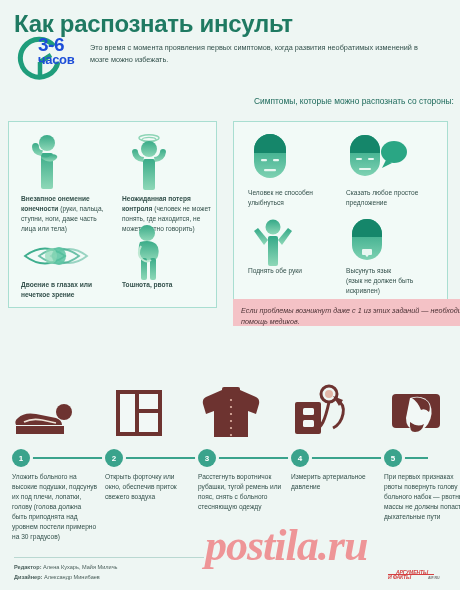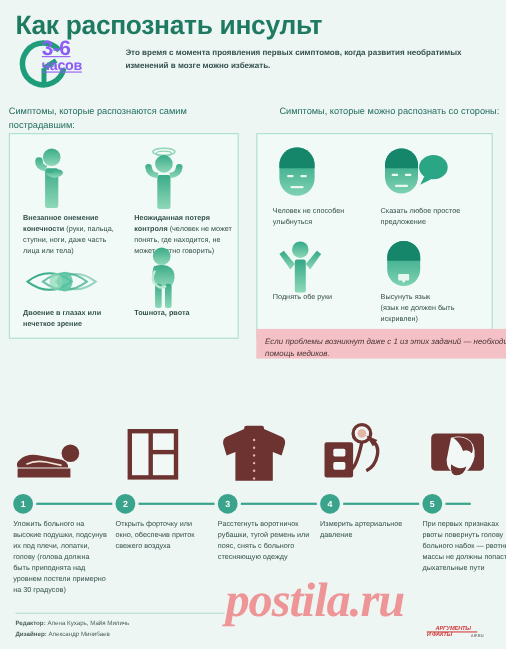--- a/index.html
+++ b/index.html
@@ -15,27 +15,27 @@
   
   .title{
     position:absolute;left:14px;top:10px;
     font-size:24px;font-weight:bold;color:#1f7a62;letter-spacing:-0.3px;
   }
   .timebox{position:absolute;left:14px;top:36px;width:430px;height:48px;}
   .clock-wrap{position:absolute;left:0;top:0;width:78px;height:46px;}
   .clock-svg{position:absolute;left:0;top:0;}
   .clock-text{
     position:absolute;left:24px;top:-1px;
-    color:#8b5cf6;font-weight:bold;line-height:1;text-decoration:underline;
+    color:#1d4ed8;font-weight:bold;line-height:1;
   }
   .clock-big{font-size:19px;display:block;letter-spacing:-0.5px;}
   .clock-small{font-size:13px;display:block;margin-top:-1px;letter-spacing:-0.3px;text-align:right;}
   .time-desc{
-    position:absolute;left:100px;top:6px;width:346px;
-    font-size:7.3px;line-height:1.65;color:#33514c;font-weight:bold;
+    position:absolute;left:76px;top:6px;width:346px;
+    font-size:7.3px;line-height:1.65;color:#33514c;
   }
 
   
   .sec-head{
     position:absolute;font-size:8.4px;line-height:1.45;color:#1f6b5c;font-weight:normal;
   }
   .sec-head.left{left:8px;top:95px;width:200px;}
   .sec-head.right{left:233px;top:95px;width:215px;margin-left:21px;}
 
   
@@ -124,21 +124,20 @@
         <path d="M26 26 L26 40 M26 26 L37 19" fill="none" stroke="#1f9d7b" stroke-width="4.5" stroke-linecap="butt"></path>
       </svg>
       <div class="clock-text">
         <span class="clock-big">3-6</span>
         <span class="clock-small">часов</span>
       </div>
     </div>
     <div class="time-desc">Это время с момента проявления первых симптомов, когда развития необратимых изменений в мозге можно избежать.</div>
   </div>
 
-  <div class="sec-head left">Симптомы, которые распознаются самим пострадавшим:</div>
 
   <div class="panel left">
 
     <div class="cell" style="left:12px;top:10px;width:92px;height:82px;">
       <svg class="art" width="56" height="58" viewBox="0 0 56 58">
         <defs>
             <linearGradient id="g1" x1="0" y1="0" x2="0" y2="1">
           <stop offset="0" stop-color="#3aab88"></stop>
               <stop offset="1" stop-color="#8fd8b8"></stop>
         </linearGradient>

